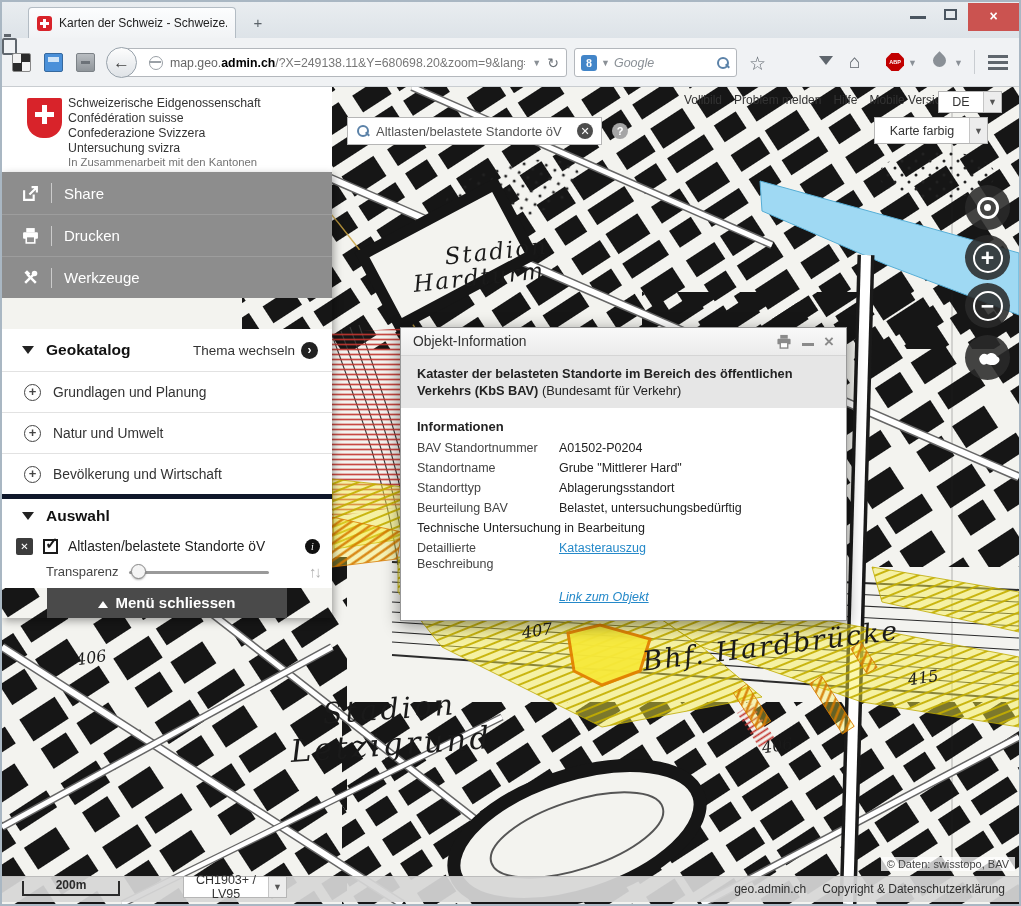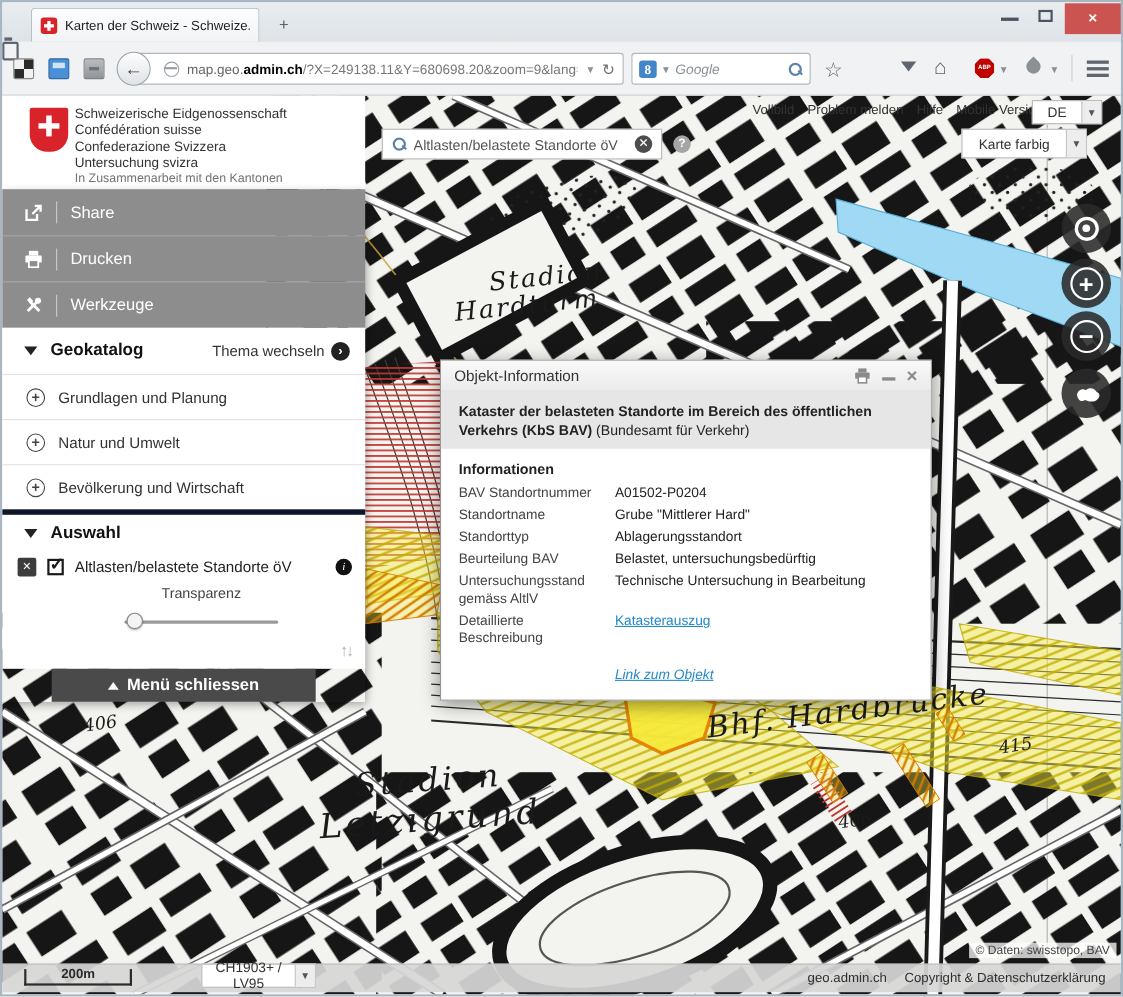--- a/index.html
+++ b/index.html
@@ -105,41 +105,41 @@
   .help-btn { position:absolute; left:610px; top:121px; width:16px; height:16px; border-radius:50%;
               background:#a5a5a5; color:#fff; font-size:11px; font-weight:bold; text-align:center; line-height:16px; }
 
   
   .sidebar { position:absolute; left:0; top:170px; width:330px; box-shadow:2px 3px 8px rgba(0,0,0,.35); }
   .tool-row { height:42px; background:#8d8d8d; display:flex; align-items:center; padding-left:20px; gap:12px; }
   .tool-row + .tool-row { border-top:1px solid #9d9d9d; }
   .tool-row .vsep { width:1px; height:20px; background:rgba(255,255,255,.55); }
   .tool-row .tlabel { color:#fff; font-size:15px; font-weight:300; }
   .panel { background:#fff; }
-  .cat-head { height:42px; display:flex; align-items:center; padding:0 14px 0 20px; }
+  .cat-head { height:42px; display:flex; align-items:center; padding:0 14px 0 20px;margin-top:31px; }
   .tri-down { width:0; height:0; border-left:6px solid transparent; border-right:6px solid transparent;
               border-top:8px solid #222; margin-right:12px; flex:none; }
   .cat-title { font-size:15.5px; font-weight:bold; color:#111; }
   .theme-switch { margin-left:auto; font-size:13.5px; color:#333; display:flex; align-items:center; gap:6px; }
   .circ-arrow { width:17px; height:17px; border-radius:50%; background:#222; color:#fff; font-size:12px;
                 line-height:16px; text-align:center; font-weight:bold; }
   .cat-item { height:41px; border-top:1px solid #e2e2e2; display:flex; align-items:center; padding-left:22px; gap:12px;
               font-size:13.8px; color:#333; }
   .plus-circ { width:17px; height:17px; border-radius:50%; border:1.6px solid #444; color:#444; font-size:13px;
                font-weight:bold; line-height:14px; text-align:center; flex:none; }
   .sel-head { height:38px; border-top:5px solid #0f172a; display:flex; align-items:center; padding-left:20px; }
   .layer-row { display:flex; align-items:center; padding:2px 12px 2px 14px; gap:10px; height:29px; }
   .rm-btn { width:17px; height:17px; background:#3c3c3c; color:#fff; font-size:10px; line-height:17px;
             text-align:center; border-radius:2px; flex:none; }
   .chk { width:15px; height:15px; border:2px solid #1a1a1a; background:#fff; position:relative; flex:none; }
   .chk::after { content:"✓"; position:absolute; left:0px; top:-7px; font-size:16px; font-weight:bold; color:#1a1a1a; }
   .layer-lbl { font-size:13.8px; color:#222; flex:1; }
   .info-circ { width:15px; height:15px; border-radius:50%; background:#111; color:#fff; font-size:10px;
                font-style:italic; font-family:"Liberation Serif",serif; text-align:center; line-height:15px; flex:none; }
-  .transp-row { display:flex; align-items:center; padding:2px 12px 8px 44px; gap:10px;flex-direction:column; }
+  .transp-row { display:flex; align-items:center; padding:2px 12px 8px 44px; gap:10px; }
   .transp-lbl { font-size:13px; color:#444; }
   .slider { position:relative; width:140px; height:16px; flex:none; }
   .slider .track { position:absolute; left:0; right:0; top:7px; height:3px; background:#9a9a9a; border-radius:2px; }
   .slider .knob { position:absolute; left:2px; top:0; width:15px; height:15px; border-radius:50%;
                   background:#f4f4f4; border:1px solid #8a8a8a; box-shadow:0 1px 2px rgba(0,0,0,.3); }
   .updown { margin-left:auto; font-size:15px; color:#b3b3b3; font-weight:bold; letter-spacing:-2px; }
   .menu-close { position:relative; left:45px; width:240px; height:30px; background:#4a4a4a; color:#fff;
                 font-size:15px; font-weight:bold; text-align:center; line-height:30px; }
   .menu-close .up-tri { display:inline-block; width:0; height:0; border-left:5px solid transparent;
                 border-right:5px solid transparent; border-bottom:7px solid #fff; margin-right:7px; }
@@ -495,21 +495,20 @@
       </div>
       <div class="info-row">
         <span class="info-label">Standorttyp</span>
         <span class="info-value">Ablagerungsstandort</span>
       </div>
       <div class="info-row">
         <span class="info-label">Beurteilung BAV</span>
         <span class="info-value">Belastet, untersuchungsbedürftig</span>
       </div>
       <div class="info-row">
-        <span class="info-label">Untersuchungsstand gemäss AltlV</span>
         <span class="info-value">Technische Untersuchung in Bearbeitung</span>
       </div>
       <div class="info-row">
         <span class="info-label">Detaillierte Beschreibung</span>
         <a class="info-value blue">Katasterauszug</a>
       </div>
       <div class="obj-link"><a class="blue">Link zum Objekt</a></div>
     </div>
   </div>
 

